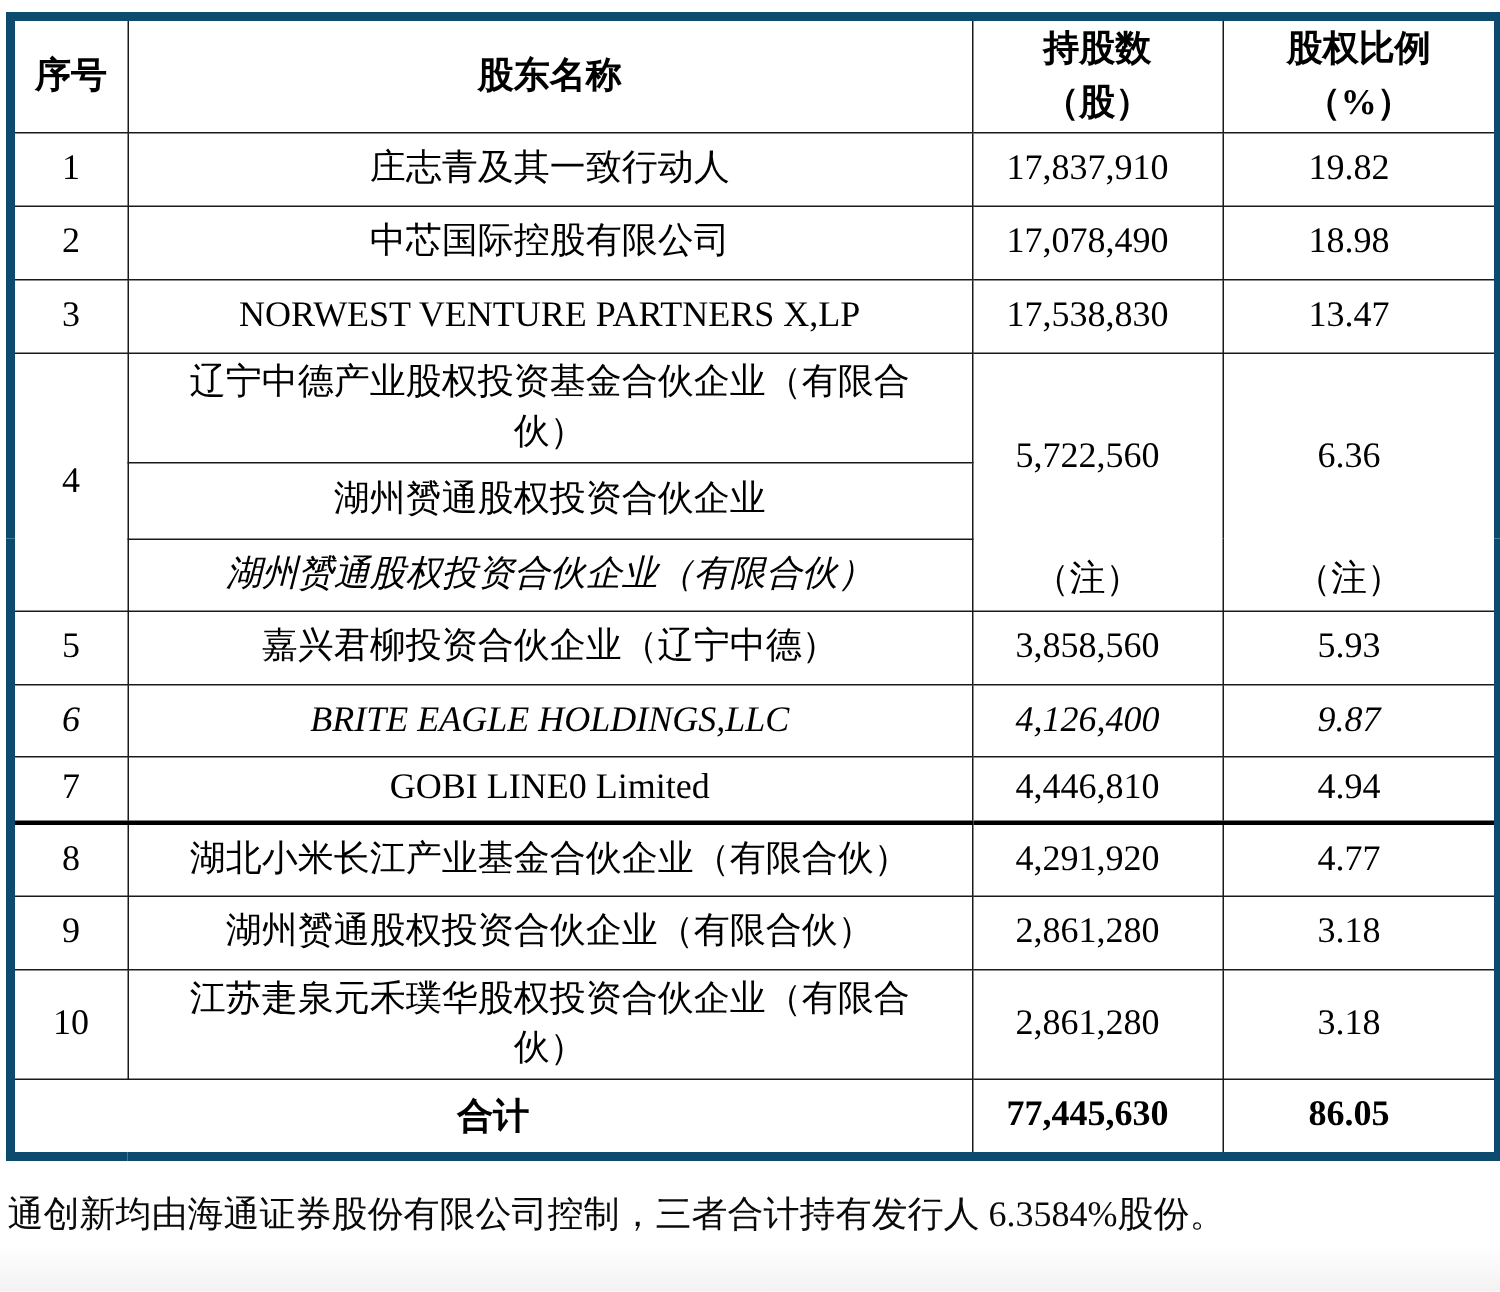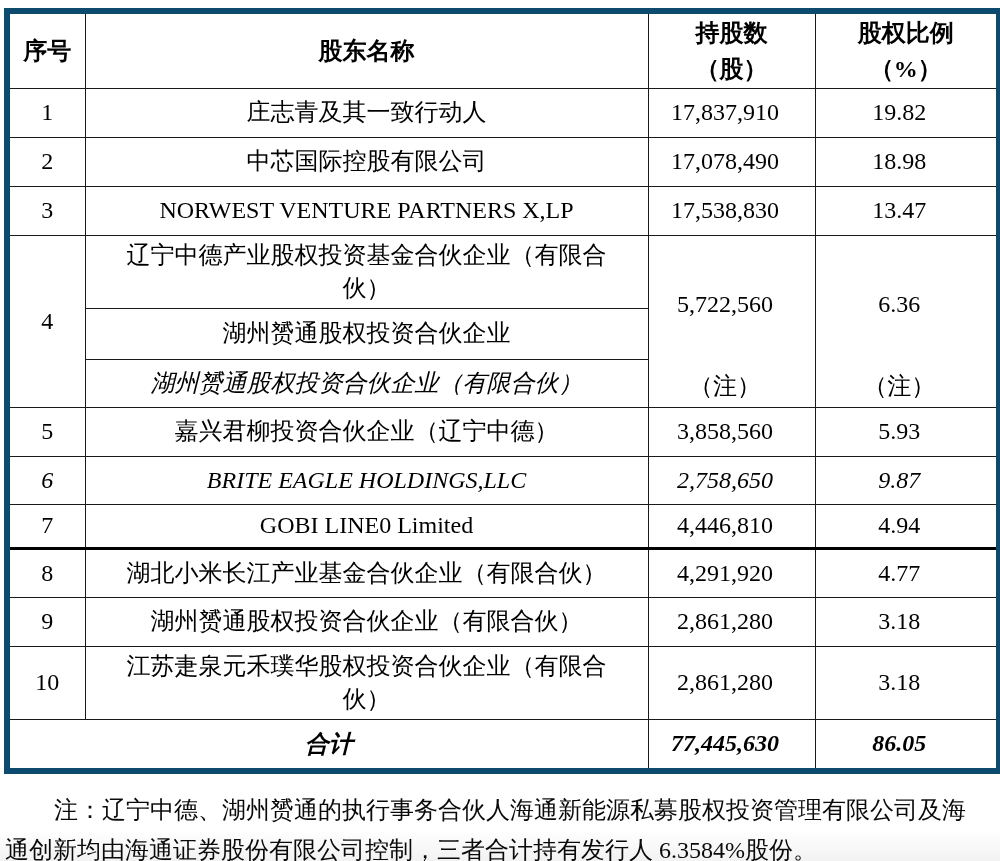--- a/index.html
+++ b/index.html
@@ -34,21 +34,21 @@
   td.name { padding: 0 35px; line-height: 33px; }
   td.num, td.ratio { text-align: center; padding-right: 13px; }
   td.num div, td.ratio div { line-height: 34px; margin-top: 48px; }
   tr.h49 { height: 49px; }
   tr.h48 { height: 48px; font-style: italic; }
   tr.h44 { height: 44px; }
   tr.h73 { height: 73px; }
   tr.h51 { height: 51px; }
   tr.sep-thick td { border-bottom: 3px solid #000; }
   tr.total { height: 52px; font-weight: bold; }
-  tr.total td { font-weight: bold; font-style: italic; }
+  tr.total td { font-weight: bold; }
 
   .note {
     width: 992px;
     margin: 16px 0 0 5px;
     font-size: 24px;
     line-height: 40px;
     color: #0a0a0a;
   }
   .note .l1 { text-indent: 49px; white-space: nowrap; }
   .note .l2 { white-space: nowrap; }
@@ -120,21 +120,21 @@
 
       <tr class="h49">
         <td>5</td>
         <td class="name">嘉兴君柳投资合伙企业（辽宁中德）</td>
         <td class="num">3,858,560</td>
         <td class="ratio">5.93</td>
       </tr>
       <tr class="h48">
         <td>6</td>
         <td class="name">BRITE EAGLE HOLDINGS,LLC</td>
-        <td class="num">2,758,650</td>
+        <td class="num">4,126,400</td>
         <td class="ratio">9.87</td>
       </tr>
       <tr class="h44 sep-thick">
         <td>7</td>
         <td class="name">GOBI LINE0 Limited</td>
         <td class="num">4,446,810</td>
         <td class="ratio">4.94</td>
       </tr>
 
       <tr class="h49">
@@ -158,17 +158,16 @@
 
       <tr class="total">
         <td colspan="2">合计</td>
         <td class="num">77,445,630</td>
         <td class="ratio">86.05</td>
       </tr>
     </tbody>
   </table>
 
   <div class="note">
-    <div class="l1">注：辽宁中德、湖州赟通的执行事务合伙人海通新能源私募股权投资管理有限公司及海</div>
     <div class="l2">通创新均由海通证券股份有限公司控制，三者合计持有发行人 6.3584%股份。</div>
   </div>
 
 </div>
 
 </body></html>

